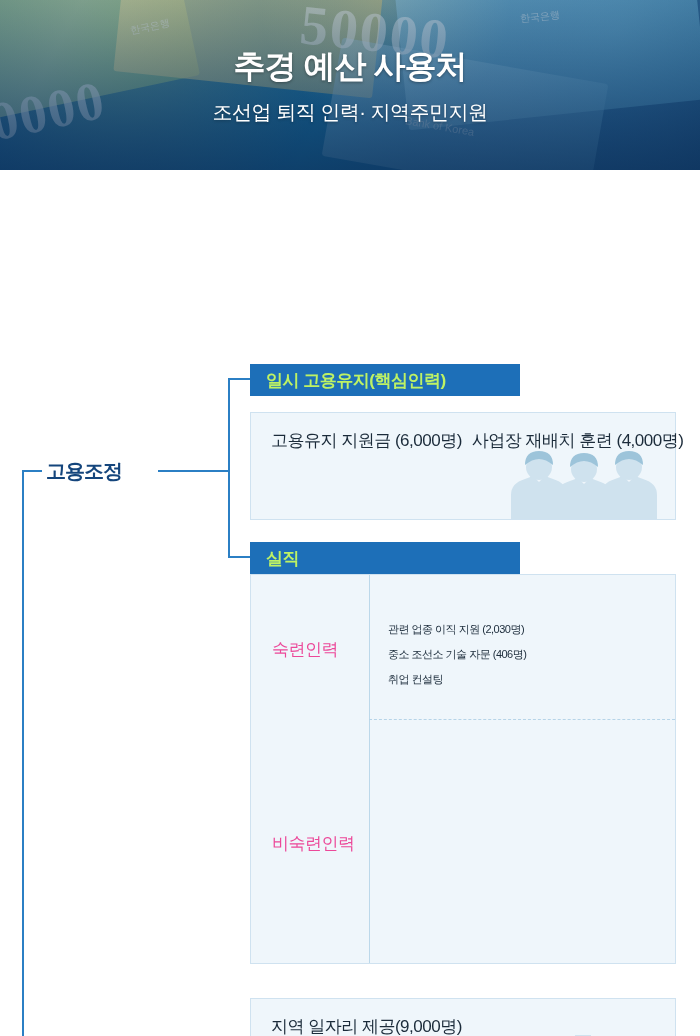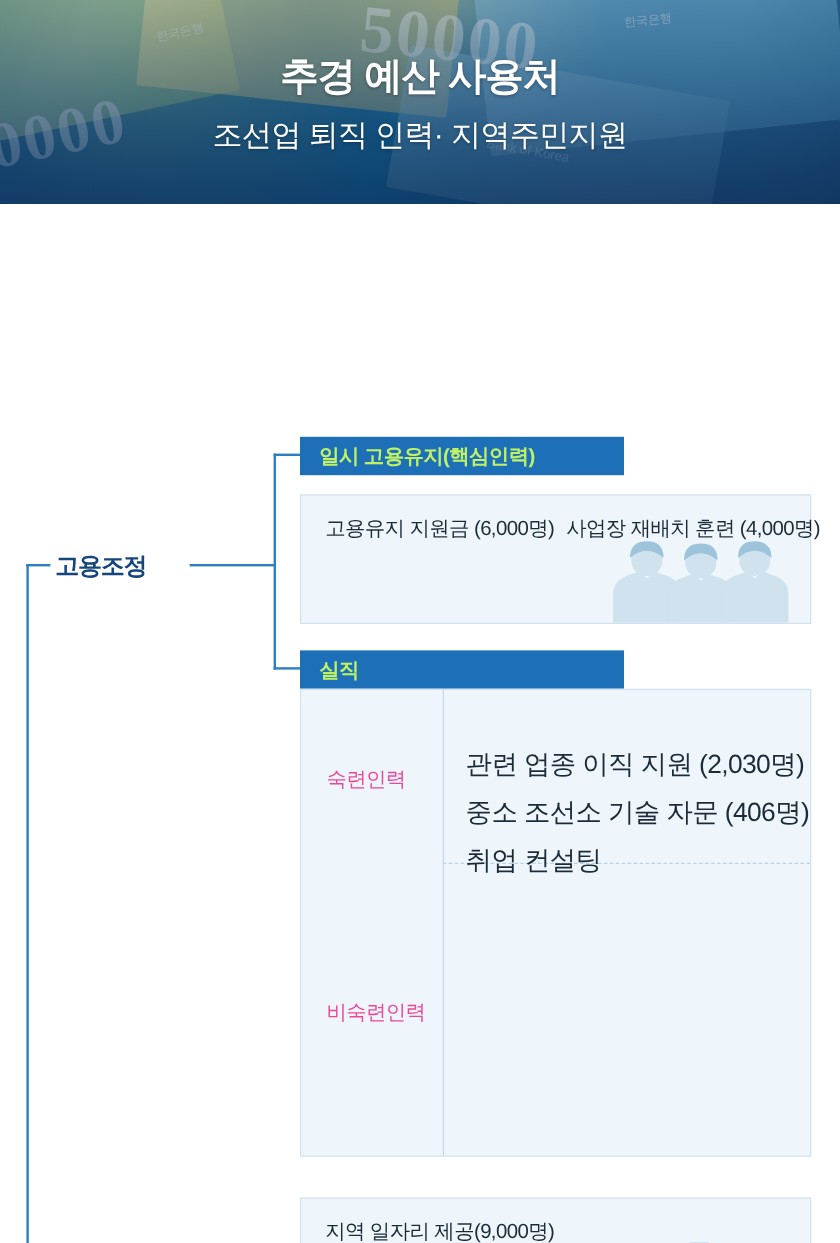--- a/index.html
+++ b/index.html
@@ -82,21 +82,21 @@
     display: flex; flex-direction: column;
     align-items: center; justify-content: center;
     gap: 10px;
   }
   .header-title {
     font-size: 32px; font-weight: bold; color: #ffffff;
     letter-spacing: -1px;
     text-shadow: 0 1px 3px rgba(0,0,0,0.35);
   }
   .header-sub {
-    font-size: 25px; color: #ffffff; font-weight: normal;
+    font-size: 20px; color: #ffffff; font-weight: normal;
     letter-spacing: -0.5px;
     text-shadow: 0 1px 3px rgba(0,0,0,0.3);
   }
 
   
   .body { position: relative; width: 700px; height: 866px; background: #fff; }
 
   
   .line { position: absolute; background: #2b7fc4; }
   .v-main { left: 22px; top: 300px; width: 2px; height: 578px; }
@@ -163,21 +163,21 @@
     position: absolute;
     font-size: 17px; color: #ec4899; font-weight: normal;
     letter-spacing: -0.5px;
   }
   .split-label.sl1 { left: 272px; top: 468px; }
   .split-label.sl2 { left: 272px; top: 662px; }
 
   .items-group { position: absolute; left: 388px; }
   .items-group.g1 { top: 452px; display: flex; flex-direction: column; gap: 10px; }
   .items-group.g2 { top: 562px; display: flex; flex-direction: column; gap: 19px; }
-  .item-line { font-size: 22px; color: #1b2b3a; letter-spacing: -0.5px; white-space: nowrap; }
+  .item-line { font-size: 11px; color: #1b2b3a; letter-spacing: -0.5px; white-space: nowrap; }
 
   
   .ship { position: absolute; right: 16px; bottom: 4px; width: 150px; height: 62px; }
 </style>
 </head>
 <body>
 
 <div class="page">
 
   <div class="header">

